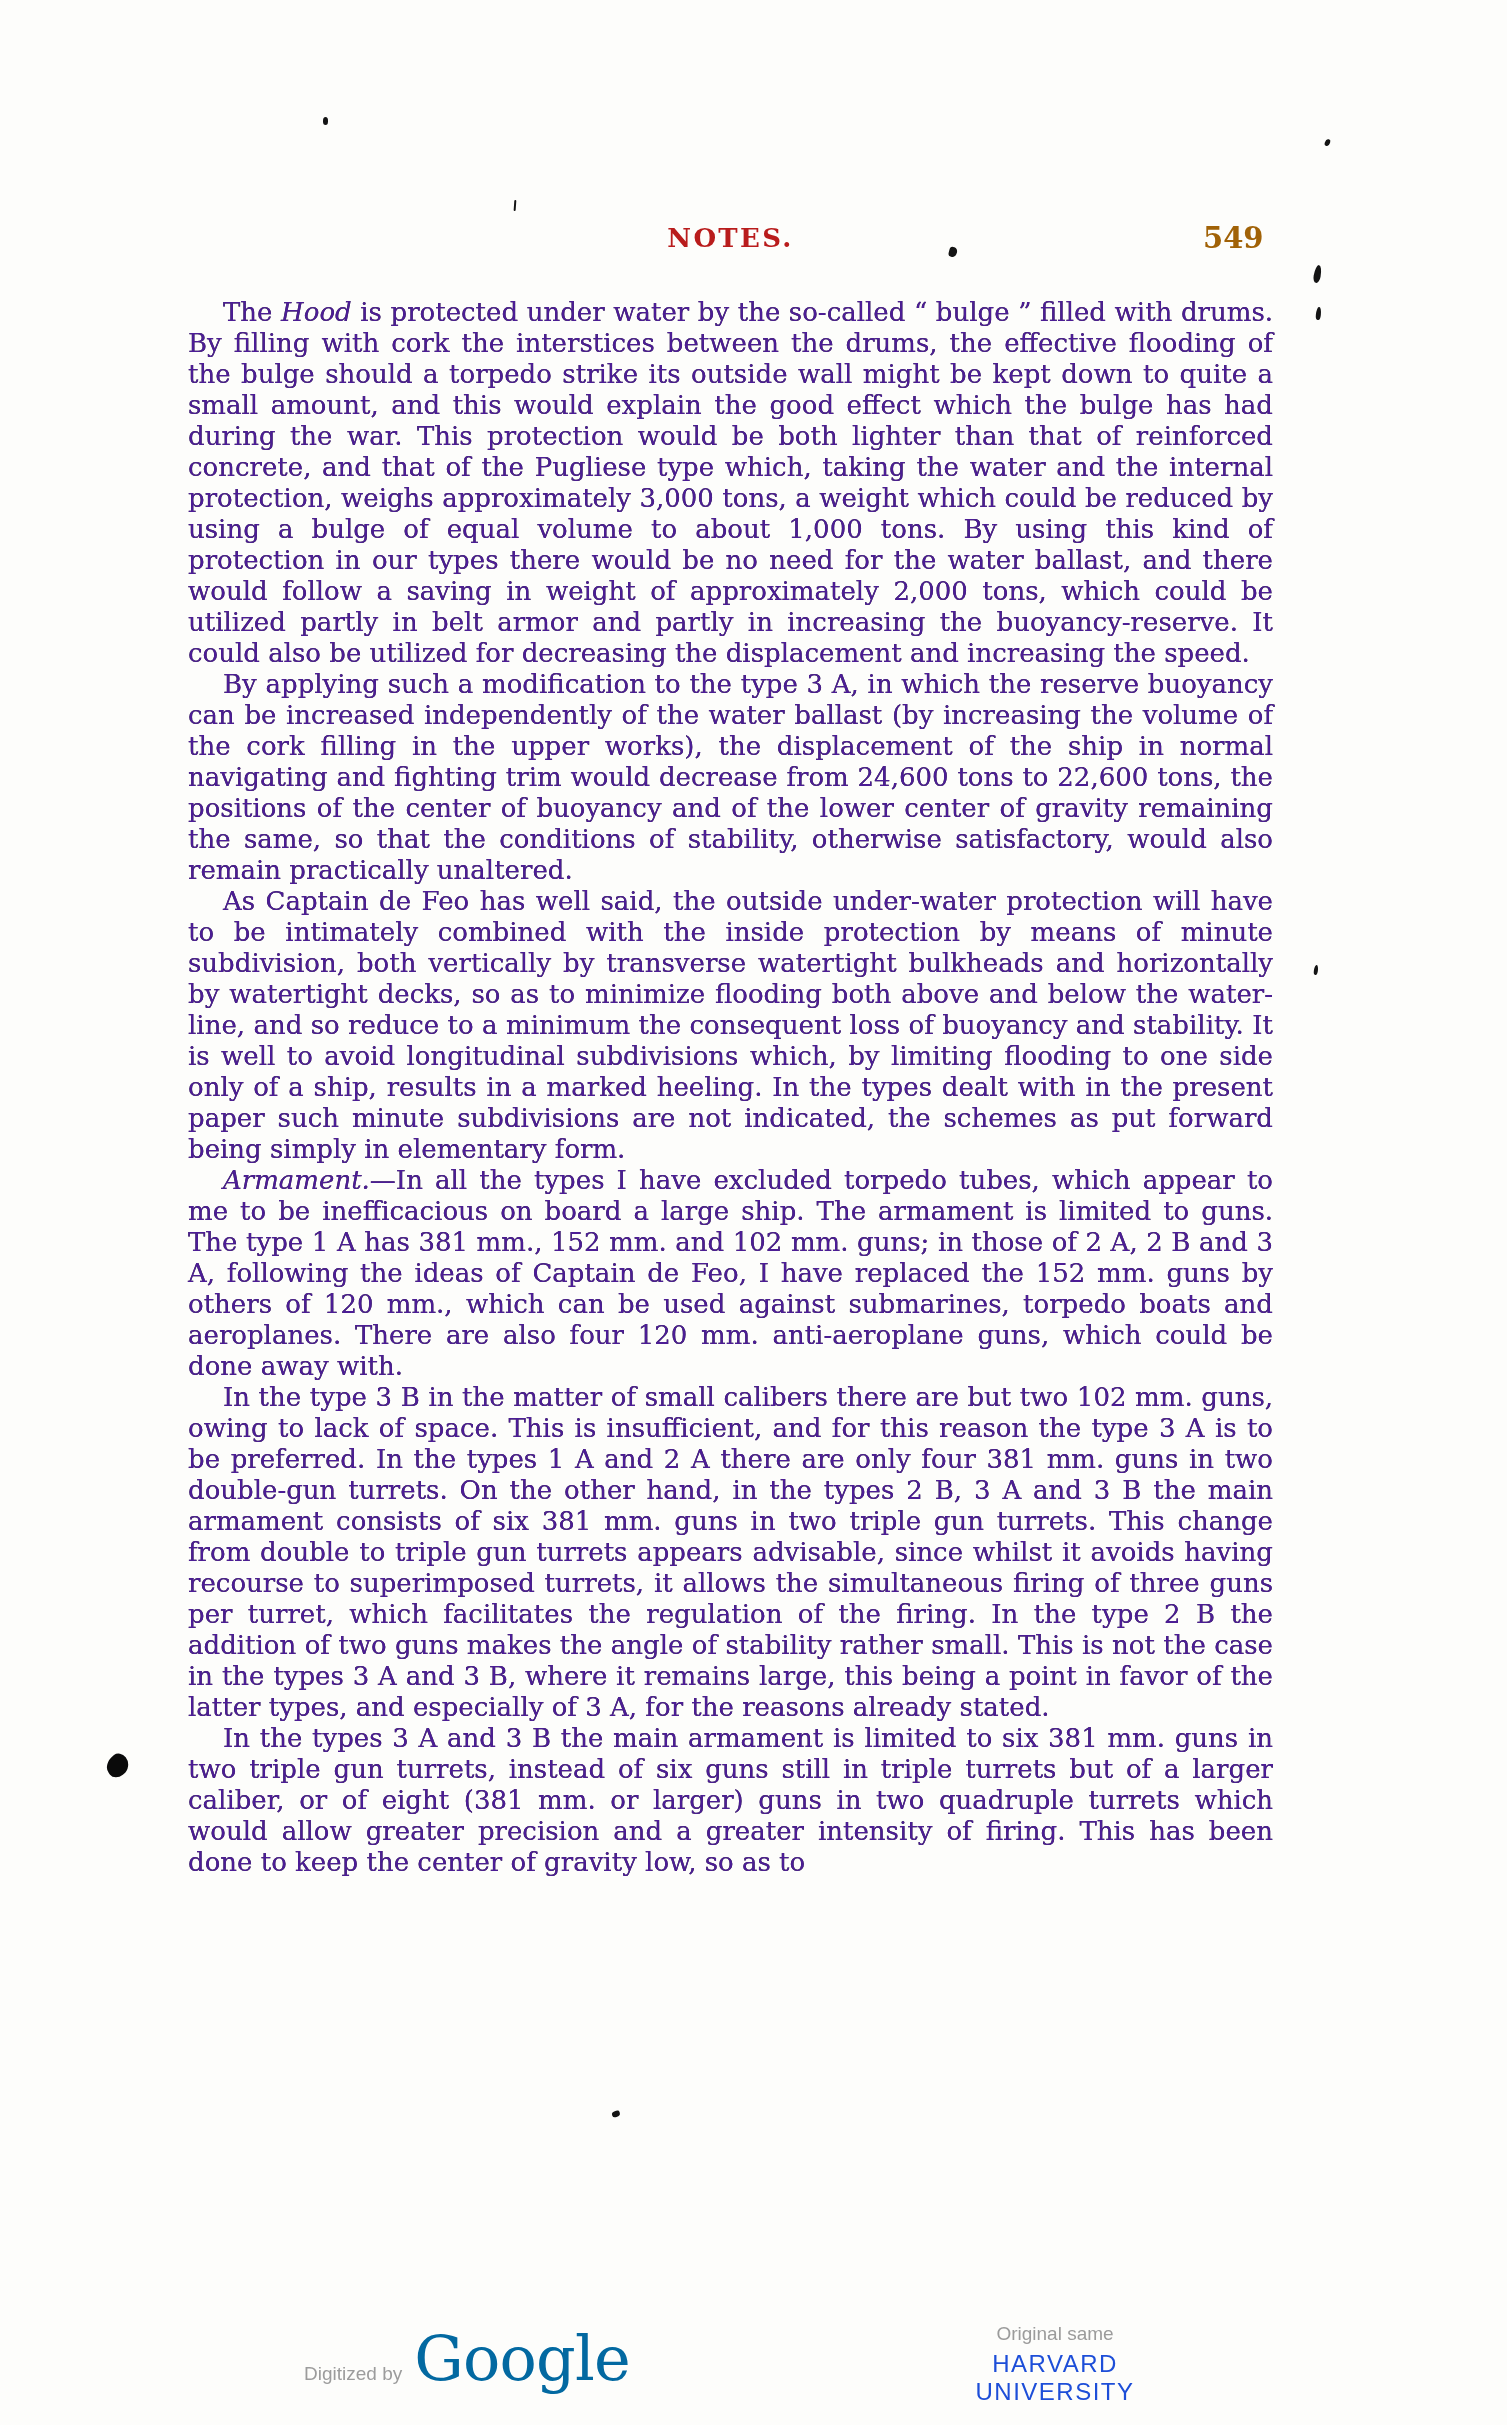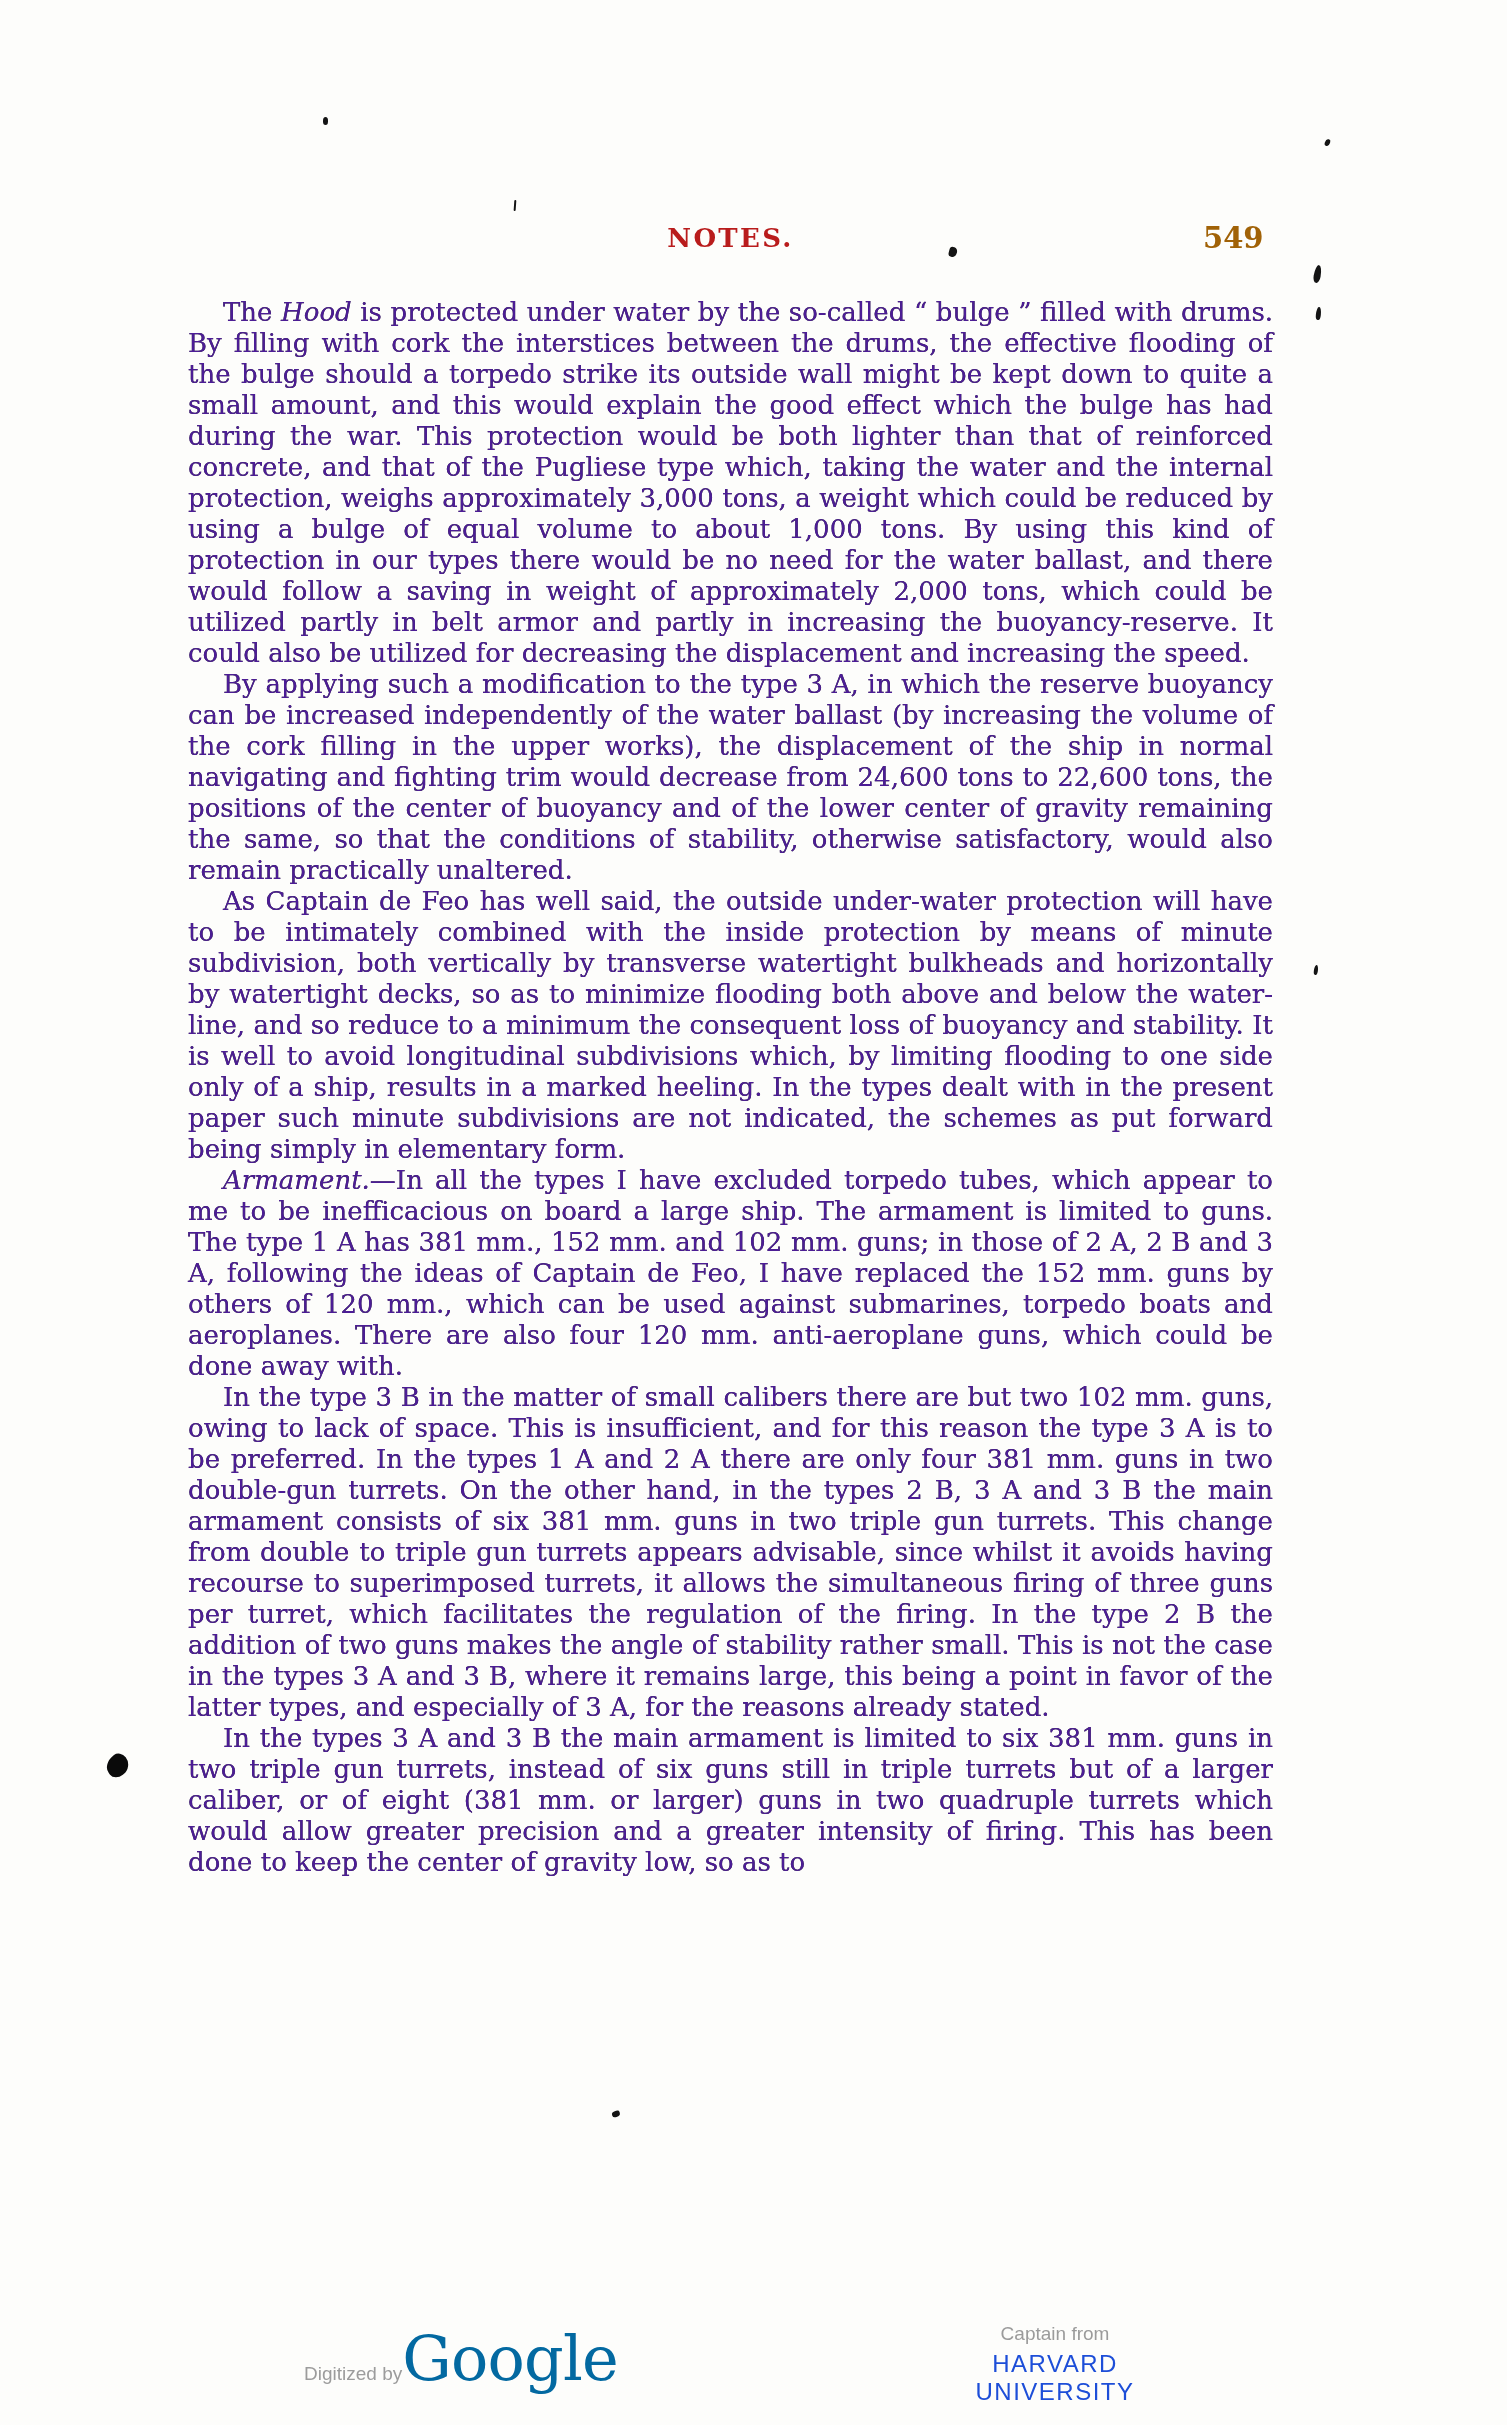--- a/index.html
+++ b/index.html
@@ -65,20 +65,21 @@
   .speck.blob        { left: 106px;  top: 1755px; width: 23.4px; height: 21px; background: #0a0a0a; border-radius: 65% 35% 55% 45% / 55% 45% 60% 40%; transform: rotate(-38deg); }
   .speck.dot-bottom  { left: 612px;  top: 2111px; width: 8.3px; height: 6px;  border-radius: 50% 40% 60% 50%; transform: rotate(-18deg); }
 
   
   .footer-left {
     position: absolute;
     left: 304px;
     top: 2328px;
     display: flex;
     align-items: baseline;
+    gap: 12px;
   }
   .digitized-label {
     font-family: "Liberation Sans", sans-serif;
     font-size: 19px;
     color: #9c9c9c;
   }
   .google-wordmark {
     font-family: "DejaVu Serif", serif;
     font-size: 62px;
     line-height: 1;
@@ -123,19 +124,19 @@
   <span class="speck tick-will"></span>
   <span class="speck blob"></span>
   <span class="speck dot-bottom"></span>
 
   <footer>
     <div class="footer-left">
       <span class="digitized-label">Digitized by</span>
       <span class="google-wordmark">Google</span>
     </div>
     <div class="footer-right">
-      <div class="original-from">Captain from</div>
+      <div class="original-from">Original same</div>
       <div class="institution">HARVARD UNIVERSITY</div>
     </div>
   </footer>
 
 </div>
 
 
 </body></html>

